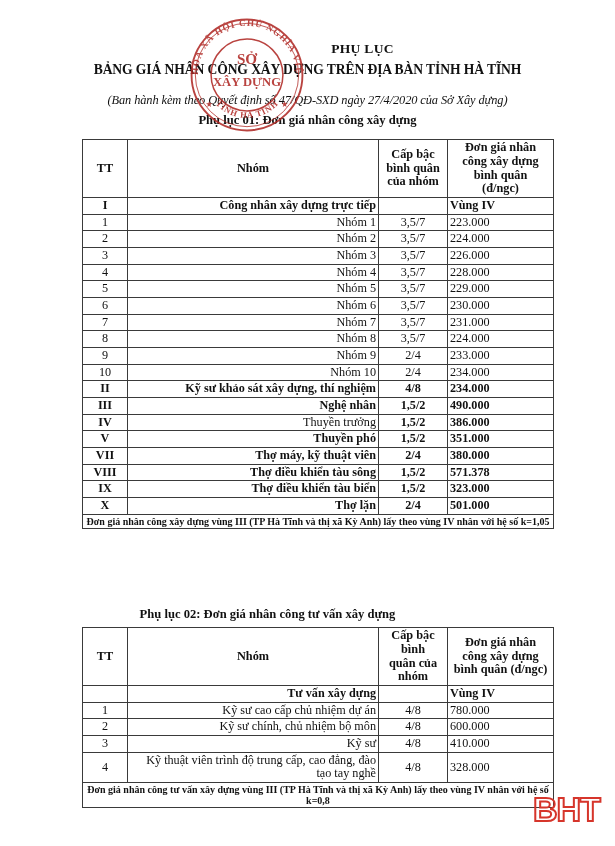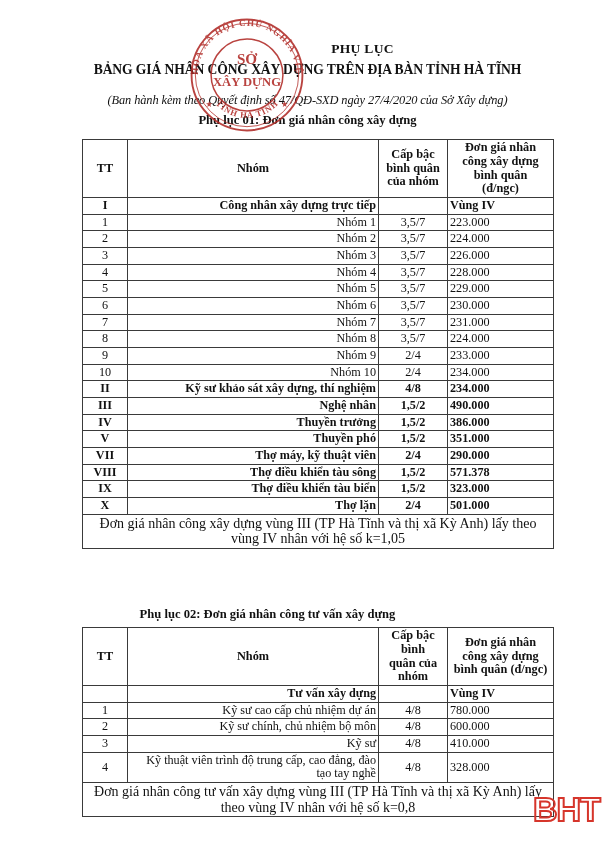--- a/index.html
+++ b/index.html
@@ -85,23 +85,23 @@
 
   .hcell {
     font-weight: bold;
     text-align: center;
     font-size: 12.3px;
     line-height: 1.13;
     padding: 3px 2px;
   }
   .rowh { font-weight: bold; }
   .footnote {
-    font-weight: normal;
+    font-weight: bold;
     text-align: center;
-    font-size: 14px;
+    font-size: 10px;
     line-height: 1.2;
     padding: 3px 6px;
   }
 
   
   #table1 { left: 82px; top: 139px; }
   
   .pl02-head {
     position: absolute;
     left: 0;
@@ -256,35 +256,35 @@
         <td class="c-gia" style="font-weight: bold;">234.000</td>
       </tr>
       <tr class="rowh">
         <td class="c-tt" style="font-weight: bold;">III</td>
         <td class="c-nhom" style="font-weight: bold;">Nghệ nhân</td>
         <td class="c-cap" style="font-weight: bold;">1,5/2</td>
         <td class="c-gia" style="font-weight: bold;">490.000</td>
       </tr>
       <tr class="rowh">
         <td class="c-tt" style="font-weight: bold;">IV</td>
-        <td class="c-nhom" style="font-weight: bold; margin-top: 46px;">Thuyền trưởng</td>
+        <td class="c-nhom" style="font-weight: normal; margin-top: 46px;">Thuyền trưởng</td>
         <td class="c-cap" style="font-weight: bold;">1,5/2</td>
         <td class="c-gia" style="font-weight: bold;">386.000</td>
       </tr>
       <tr class="rowh">
         <td class="c-tt" style="font-weight: bold;">V</td>
         <td class="c-nhom" style="font-weight: bold;">Thuyền phó</td>
         <td class="c-cap" style="font-weight: bold;">1,5/2</td>
         <td class="c-gia" style="font-weight: bold;">351.000</td>
       </tr>
       <tr class="rowh">
         <td class="c-tt" style="font-weight: bold; border-radius: 6px;">VII</td>
         <td class="c-nhom" style="font-weight: bold;">Thợ máy, kỹ thuật viên</td>
         <td class="c-cap" style="font-weight: bold;">2/4</td>
-        <td class="c-gia" style="font-weight: bold;">290.000</td>
+        <td class="c-gia" style="font-weight: bold;">380.000</td>
       </tr>
       <tr class="rowh">
         <td class="c-tt" style="font-weight: bold;">VIII</td>
         <td class="c-nhom" style="font-weight: bold;">Thợ điều khiển tàu sông</td>
         <td class="c-cap" style="font-weight: bold;">1,5/2</td>
         <td class="c-gia" style="font-weight: bold;">571.378</td>
       </tr>
       <tr class="rowh">
         <td class="c-tt" style="font-weight: bold;">IX</td>
         <td class="c-nhom" style="font-weight: bold;">Thợ điều khiển tàu biển</td>

